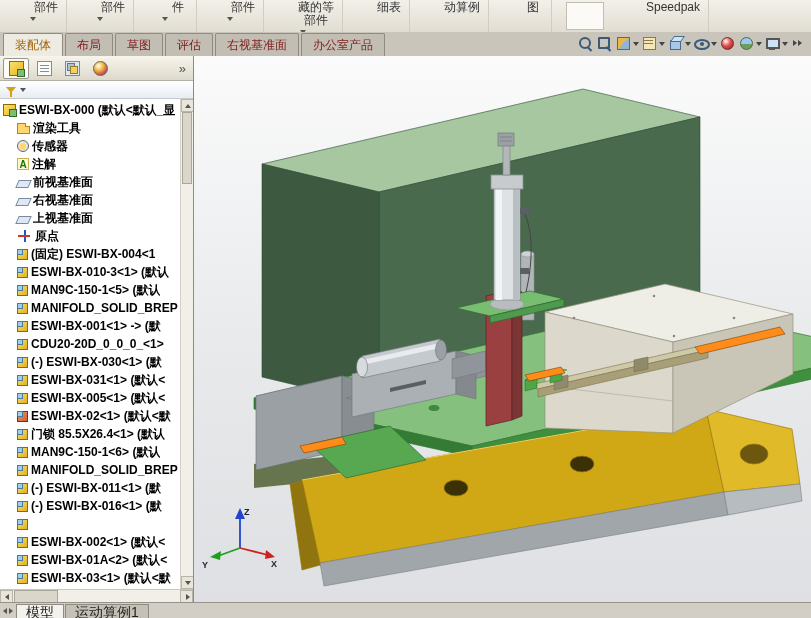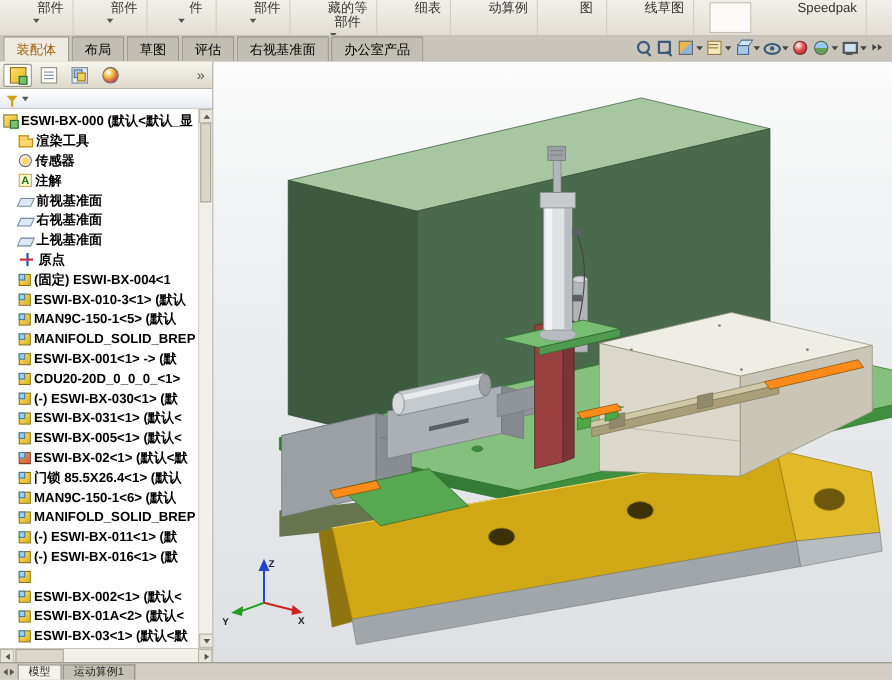--- a/index.html
+++ b/index.html
@@ -9,21 +9,21 @@
   
   .ribbon{position:absolute;top:0;left:0;width:100%;height:32px;background:linear-gradient(#f2f0e9,#e1ddd2);border-bottom:1px solid #b2aea3;display:flex;align-items:stretch;overflow:hidden;}
   .ribbon-item{min-width:46px;padding:1px 8px 2px;display:flex;flex-direction:column;align-items:center;justify-content:flex-start;border-right:1px solid #d2cdc1;color:#333;line-height:13px;}
   .rlabel{white-space:nowrap;margin-left:26px;}
   .caret{width:0;height:0;border-left:3px solid transparent;border-right:3px solid transparent;border-top:4px solid #555;margin-top:3px;}
   .ribbon-blank{width:36px;background:#fbfaf7;border:1px solid #c2beb2;margin:2px 8px 2px 14px;}
 
   
   .tabbar{position:absolute;top:32px;left:0;width:100%;height:24px;background:#c9c5bb;border-bottom:1px solid #96928a;}
   .cmdtabs{position:absolute;left:3px;bottom:0;display:flex;}
-  .cmdtab{padding:3px 11px 2px;background:#c2beb4;border:1px solid #8f8b81;border-bottom:none;border-radius:2px 2px 0 0;margin-right:2px;color:#000000;}
+  .cmdtab{padding:3px 11px 2px;background:#c2beb4;border:1px solid #8f8b81;border-bottom:none;border-radius:2px 2px 0 0;margin-right:2px;color:#7f1d1d;}
   .cmdtab.active{background:#eeebe2;color:#a16207;}
 
   
   .headsup{position:absolute;right:3px;top:35px;display:flex;align-items:center;}
   .hbtn{display:flex;align-items:center;padding:0 1px;}
   .hbtn .caret{margin:0 0 0 1px;border-top-color:#444;}
   .hic{width:17px;height:17px;position:relative;display:inline-block;}
   .i-zoom-to-fit::before{content:"";position:absolute;left:2px;top:2px;width:8px;height:8px;border:2px solid #3a5a7a;border-radius:50%;}
   .i-zoom-to-fit::after{content:"";position:absolute;left:11px;top:11px;width:6px;height:2px;background:#3a5a7a;transform:rotate(45deg);transform-origin:0 0;}
   .i-zoom-to-area::before{content:"";position:absolute;left:2px;top:2px;width:8px;height:8px;border:2px solid #3a5a7a;border-radius:1px;}
@@ -93,21 +93,21 @@
   .vscroll .down{margin-top:auto;}
   .hscroll{height:13px;flex:none;background:#f1efe7;border-top:1px solid #c9c5b9;display:flex;}
   .hthumb{width:42px;background:#dad6ca;border:1px solid #aaa69a;margin:0 1px;}
   .hscroll .right{margin-left:auto;}
 
   
   .viewport{position:absolute;top:56px;left:194px;width:617px;height:547px;background:linear-gradient(180deg,#fbfbfb,#e7e9eb 55%,#dee0e3);}
   .scene{position:absolute;left:0;top:0;}
 
   
-  .bottombar{position:absolute;left:0;bottom:0;width:100%;height:15px;background:#d2cec6;border-top:1px solid #96928a;display:flex;align-items:flex-end;font-size:10px;}
+  .bottombar{position:absolute;left:0;bottom:0;width:100%;height:15px;background:#d2cec6;border-top:1px solid #96928a;display:flex;align-items:flex-end;font-size:14px;}
   .btabnav{display:flex;align-items:center;height:14px;padding:0 3px;gap:2px;}
   .ntri{width:0;height:0;border-top:3px solid transparent;border-bottom:3px solid transparent;}
   .ntri.l{border-right:4px solid #555;}
   .ntri.r{border-left:4px solid #555;}
   .btab{height:14px;line-height:14px;padding:0 9px;background:#c4c0b6;border:1px solid #8f8b81;border-bottom:none;margin-right:1px;color:#222;box-sizing:border-box;}
   .btab.active{background:#f4f2ec;}
 </style>
 </head>
 <body>
 
@@ -137,23 +137,20 @@
           <span class="caret"></span>
         </div>
         <div class="ribbon-item">
           <span class="rlabel">细表</span>
         </div>
         <div class="ribbon-item">
           <span class="rlabel">动算例</span>
         </div>
         <div class="ribbon-item">
           <span class="rlabel">图</span>
-        </div>
-        <div class="ribbon-item">
-          <span class="rlabel">线草图</span>
         </div>
         <div class="ribbon-blank"></div>
         <div class="ribbon-item">
           <span class="rlabel">Speedpak</span>
         </div>
       </div>
   </div>
 
   <div class="tabbar">
     <div class="cmdtabs">

